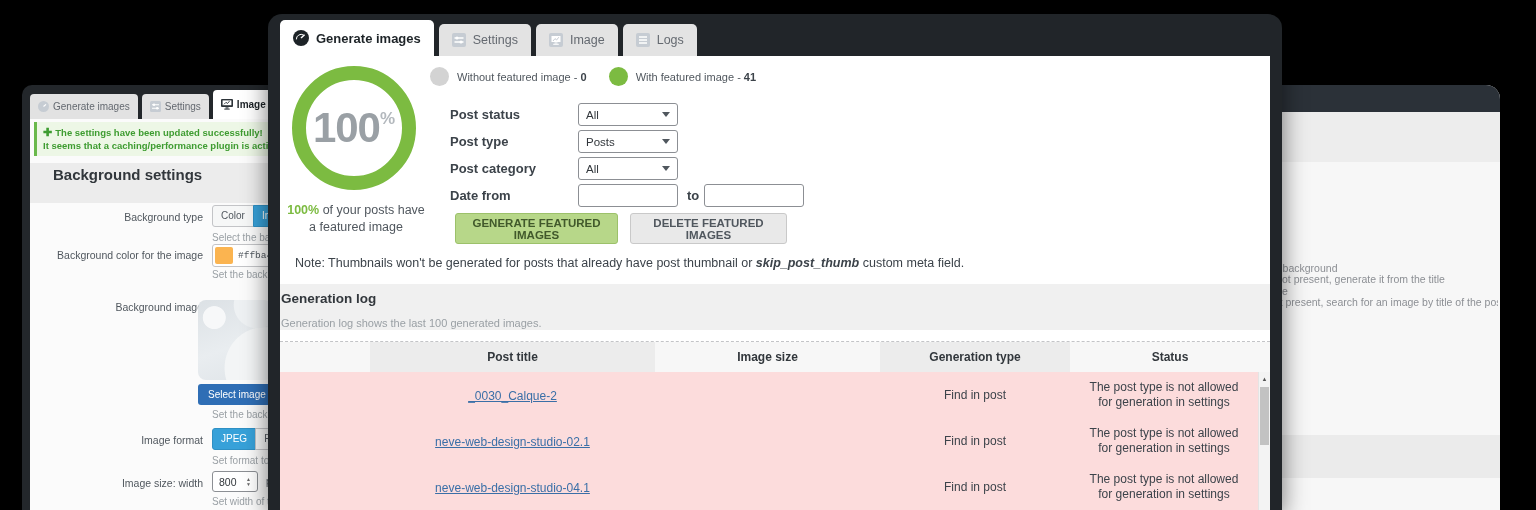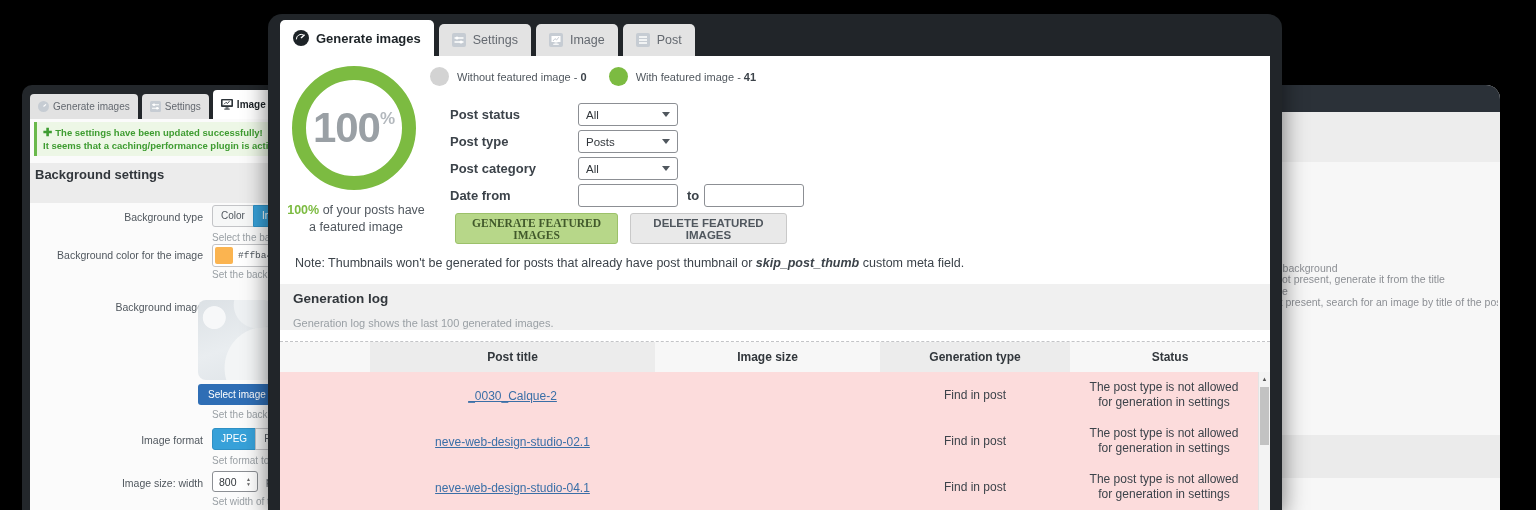--- a/index.html
+++ b/index.html
@@ -34,22 +34,22 @@
     display:flex; align-items:flex-end; gap:4px; }
   .lp-tab { height:25px; background:#e2e2e2; border-radius:4px 4px 0 0;
     display:flex; align-items:center; gap:4px; padding:0 8px;
     font-size:10px; color:#646970; white-space:nowrap; }
   .lp-tab.active { height:29px; background:#fff; font-weight:bold; color:#1d2327; }
   .lp-content { position:absolute; top:34px; left:8px; right:0; bottom:0; background:#fbfbfb; }
   .lp-notice { position:absolute; top:3px; left:4px; right:2px;
     background:#edf7e6; border-left:3px solid #6ab94c; padding:4px 6px;
     font-size:9.5px; font-weight:bold; color:#3e9c31; line-height:13px; }
   .lp-section { position:absolute; top:44px; left:0; right:0; height:40px;
-    background:#ececec; font-size:13px; font-weight:bold; color:#32373c;
-    line-height:24px; padding-left:5px; }
+    background:#ececec; font-size:15px; font-weight:bold; color:#32373c;
+    line-height:24px; padding-left:23px; }
   .lp-label { position:absolute; left:0; width:173px; text-align:right;
     font-size:10.5px; color:#50575e; }
   .lp-caption { position:absolute; left:182px; font-size:10px; color:#9aa0a5; white-space:nowrap; }
   .toggle { position:absolute; left:182px; display:flex; }
   .toggle span { height:22px; line-height:20px; padding:0 8px; font-size:10px;
     border:1px solid #c3c4c7; background:#f6f7f7; color:#50575e; margin-right:-1px; }
   .toggle span:first-child { border-radius:3px 0 0 3px;text-align:right; }
   .toggle span:last-child { border-radius:0 3px 3px 0; }
   .toggle span.on { background:#37a1d9; border-color:#2f90c4; color:#fff; }
   .swatchbox { position:absolute; left:182px; height:23px; background:#fff;
@@ -103,28 +103,28 @@
   .f-label { left:170px; width:122px; font-size:13px; font-weight:bold; color:#3c434a; }
   .select { left:298px; width:100px; height:23px; border:1px solid #8c8f94; border-radius:3px;
     background:#fff; font-size:11.5px; color:#32373c; display:flex; align-items:center;
     justify-content:space-between; padding:0 7px; }
   .chev { width:0; height:0; border-left:4px solid transparent; border-right:4px solid transparent;
     border-top:5px solid #50575e; }
   .date-input { width:100px; height:23px; border:1px solid #8c8f94; border-radius:3px; background:#fff; }
 
   .btn-generate { left:175px; top:157px; width:163px; height:31px; background:#b7d789;
     border:1px solid #9cc16a; border-radius:3px; font-weight:bold; font-size:11.5px;
-    color:#41592b; font-family:Liberation Serif, serif; }
+    color:#41592b; font-family:Liberation Sans, sans-serif; }
   .btn-delete { left:350px; top:157px; width:157px; height:31px; background:#e9e9e9;
     border:1px solid #c9c9c9; border-radius:3px; font-weight:bold; font-size:11.5px;
     color:#50575e; font-family:"Liberation Sans", sans-serif; }
 
   .note { left:15px; top:200px; font-size:12.5px; color:#3c434a; }
 
-  .log-band { left:0; right:0; top:228px; height:46px; background:#f0f0f0; padding:7px 0 0 13px; }
+  .log-band { left:0; right:0; top:228px; height:46px; background:#f0f0f0; padding:7px 0 0 1px; }
   .log-title { font-size:13.5px; font-weight:bold; color:#32373c; }
   .log-sub { font-size:11px; color:#9aa0a5; margin-top:11px; }
 
   .tbl-header { left:0; right:0; top:285px; height:31px; border-top:1px dashed #c3c4c7;
     display:grid; grid-template-columns:90px 285px 225px 190px 1fr; }
   .tbl-header div { display:flex; align-items:center; justify-content:center;
     font-size:12px; font-weight:bold; color:#32373c; background:#f7f7f7; }
   .tbl-header div:nth-child(2), .tbl-header div:nth-child(4) { background:#ececec; }
 
   .t-rows { left:0; right:12px; top:316px; bottom:0; }
@@ -264,21 +264,21 @@
           <rect x="5.5" y="9.5" width="3" height="1" fill="#fff"></rect>
           <rect x="4.2" y="10.8" width="5.6" height="1" fill="#fff"></rect>
         </svg>
       <span>Image</span>
     </div>
     <div class="mp-tab">
       <svg class="icon-sq" width="14" height="14">
           <rect width="14" height="14" rx="2" fill="#c6ccd3"></rect>
           <path d="M3 4h8M3 7h8M3 10h8" stroke="#fff" stroke-width="1.3"></path>
         </svg>
-      <span>Post</span>
+      <span>Logs</span>
     </div>
   </div>
 
   <div class="mp-content">
 
     <div class="donut abs">
       <div><span class="val">100</span><span class="pct">%</span></div>
     </div>
     <div class="donut-cap abs">
       <b>100%</b><span> of your posts have a featured image</span>

